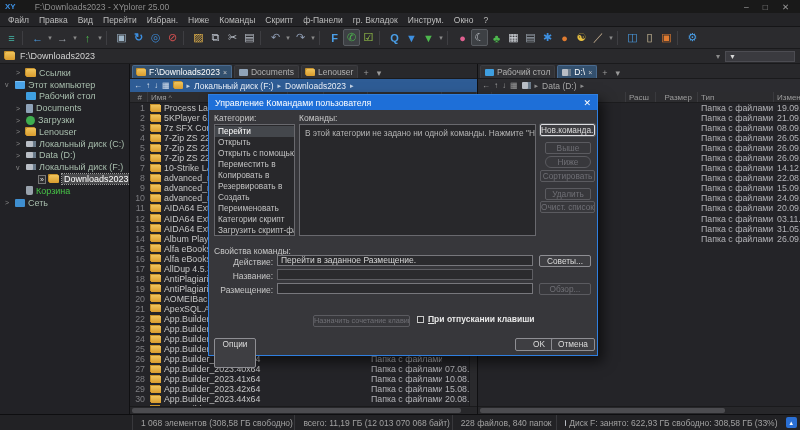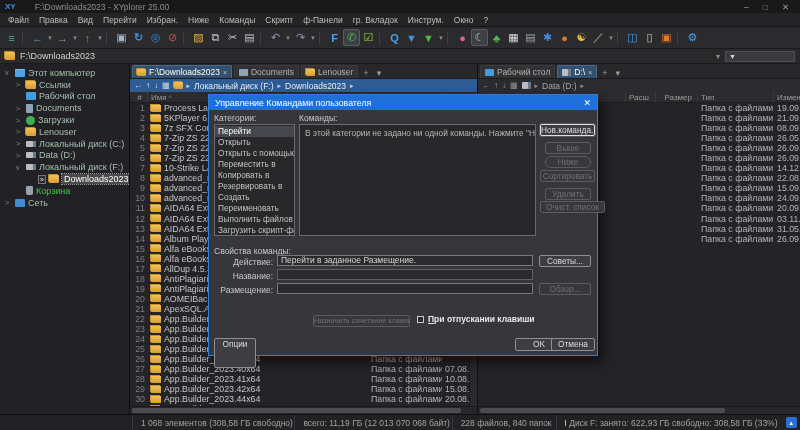--- a/index.html
+++ b/index.html
@@ -212,32 +212,32 @@
     <span class="addr-drop">▾</span>
     <span class="filterbox">
       <span>▼</span>
     </span>
   </div>
 
   <div class="main">
 
     <div class="tree">
 
+        <div class="titem i1">
+          <span class="exp">&gt;</span>
+
+          <span class="tico ic-folder"></span>
+          <span class="tlabel">Ссылки</span>
+        </div>
+
         <div class="titem i0">
           <span class="exp">v</span>
 
           <span class="tico ic-pc"></span>
           <span class="tlabel">Этот компьютер</span>
-        </div>
-
-        <div class="titem i1">
-          <span class="exp">&gt;</span>
-
-          <span class="tico ic-folder"></span>
-          <span class="tlabel">Ссылки</span>
         </div>
 
         <div class="titem i1">
           <span class="exp"></span>
 
           <span class="tico ic-desktop"></span>
           <span class="tlabel">Рабочий стол</span>
         </div>
 
         <div class="titem i1">
@@ -1042,34 +1042,34 @@
       <div class="lb catbox">
 
       <div class="cat selected">Перейти</div>
           <div class="cat">Открыть</div>
           <div class="cat">Открыть с помощью</div>
           <div class="cat">Переместить в</div>
           <div class="cat">Копировать в</div>
           <div class="cat">Резервировать в</div>
           <div class="cat">Создать</div>
           <div class="cat">Переименовать</div>
-          <div class="cat">Выполнить файлов</div>
+          <div class="cat">Категории скрипт</div>
           <div class="cat">Загрузить скрипт-файл</div>
         </div>
 
       <div class="lb cmdbox">
         <span>В этой категории не задано ни одной команды. Нажмите "Нов. команда..."</span>
       </div>
 
       <span class="btn focused" style="left:331px;top:14px;width:55px;">Нов.команда...</span>
       <span class="btn disabled" style="left:336px;top:32px;width:46px;">Выше</span>
       <span class="btn disabled" style="left:336px;top:46px;width:46px;border-radius:6px;">Ниже</span>
       <span class="btn disabled" style="left:331px;top:60px;width:55px;">Сортировать</span>
       <span class="btn disabled" style="left:336px;top:78px;width:46px;">Удалить</span>
-      <span class="btn disabled" style="left:331px;top:91px;width:65px;">Очист. список</span>
+      <span class="btn disabled" style="left:331px;top:91px;width:55px;">Очист. список</span>
 
       <span class="dl" style="left:5px;top:136px;">Свойства команды:</span>
 
       <span class="flab" style="top:147px;">Действие:</span>
       <span class="inp" style="top:145px;">Перейти в заданное Размещение.</span>
       <span class="btn" style="left:330px;top:145px;width:52px;">Советы...</span>
 
       <span class="flab" style="top:161px;">Название:</span>
       <span class="inp dim" style="top:159px;"></span>
 

